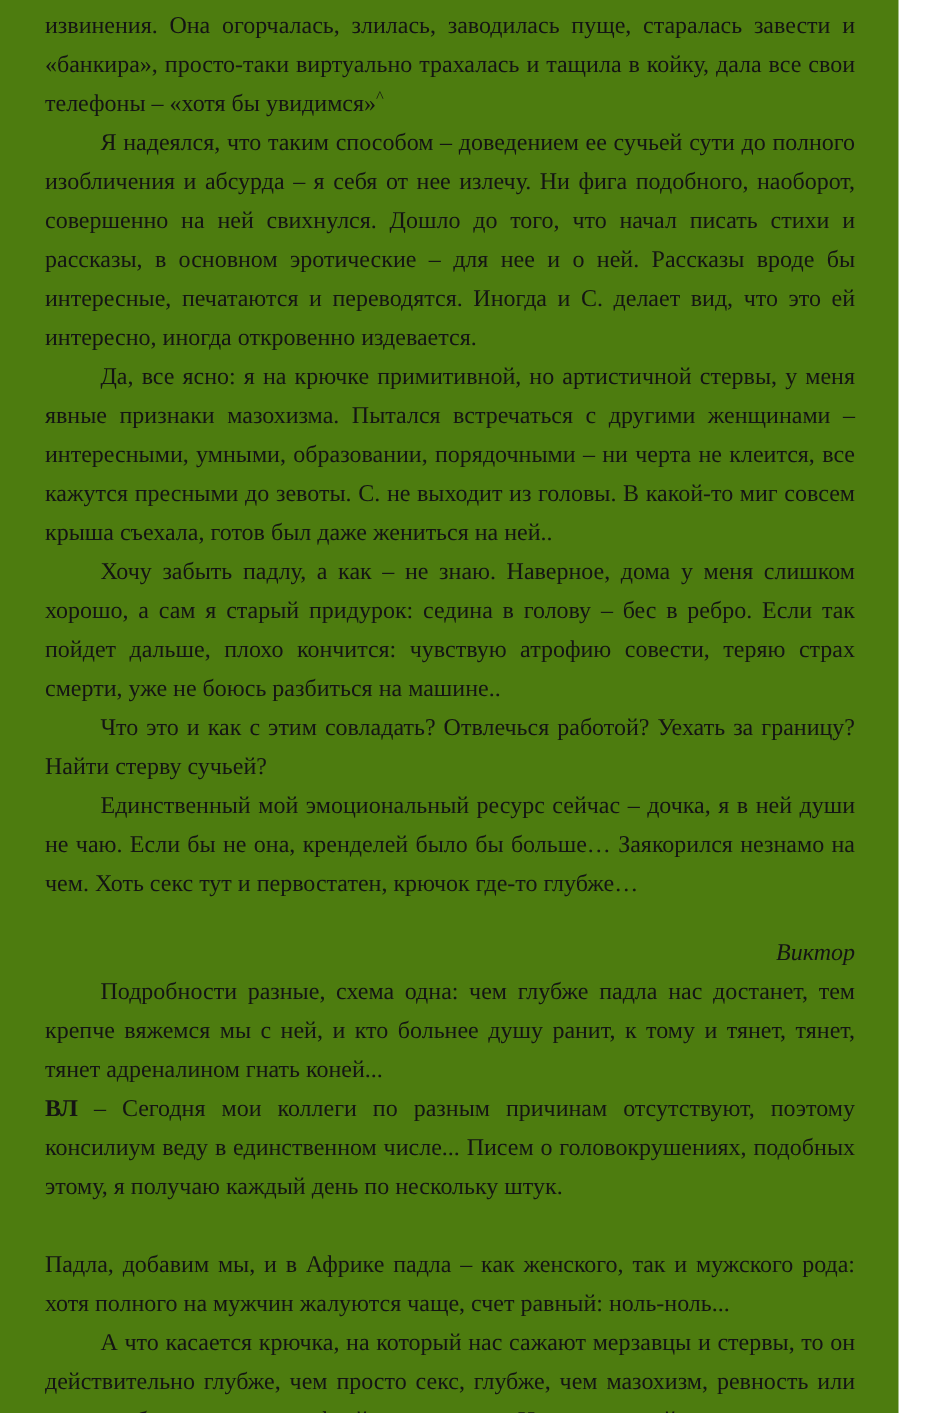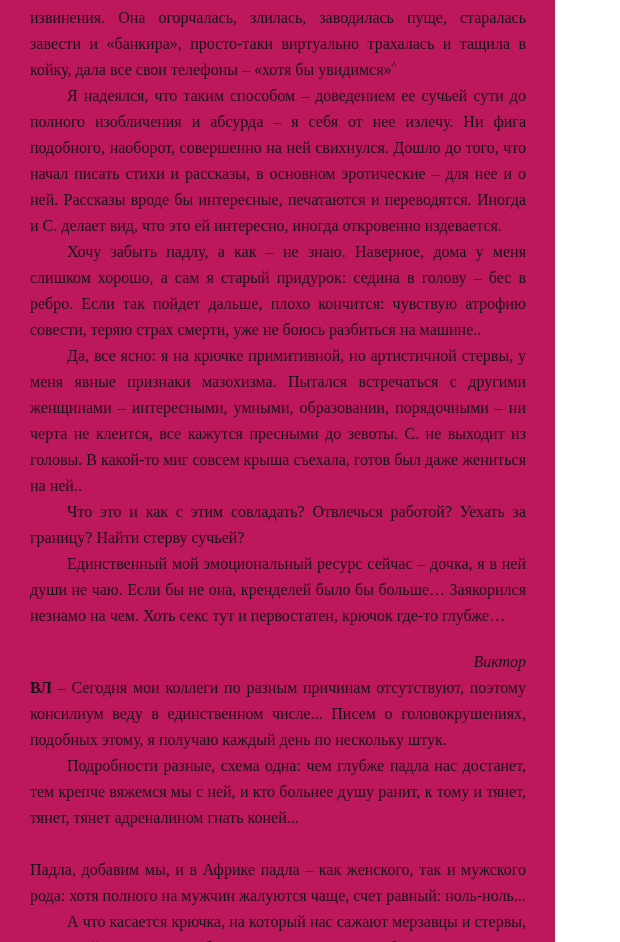--- a/index.html
+++ b/index.html
@@ -3,23 +3,23 @@
 <meta charset="utf-8">
 <style>
   * { margin: 0; padding: 0; box-sizing: border-box; }
   html, body {
     background: #ffffff;
     width: 620px;
     height: 942px;
     overflow: hidden;
   }
   .page {
-    width: 555px;
+    width: 599px;
     height: 942px;
-    background: #be185d;
+    background: #4d7c0f;
     padding: 5px 29px 0 30px;
     overflow: hidden;
     font-family: "Liberation Serif", "DejaVu Serif", serif;
     font-size: 16px;
     line-height: 26px;
     color: #141414;
     text-align: justify;
   }
   .para { margin: 0; }
   .indent { text-indent: 37px; }
@@ -38,31 +38,31 @@
 </style>
 </head>
 <body>
 
 <div class="page">
 
   <p class="para"><span>извинения. Она огорчалась, злилась, заводилась пуще, старалась завести и «банкира», просто-таки виртуально трахалась и тащила в койку, дала все свои телефоны – «хотя бы увидимся»</span><sup class="fn">^</sup></p>
 
   <p class="para indent">Я надеялся, что таким способом – доведением ее сучьей сути до полного изобличения и абсурда – я себя от нее излечу. Ни фига подобного, наоборот, совершенно на ней свихнулся. Дошло до того, что начал писать стихи и рассказы, в основном эротические – для нее и о ней. Рассказы вроде бы интересные, печатаются и переводятся. Иногда и С. делает вид, что это ей интересно, иногда откровенно издевается.</p>
 
+  <p class="para indent">Да, все ясно: я на крючке примитивной, но артистичной стервы, у меня явные признаки мазохизма. Пытался встречаться с другими женщинами – интересными, умными, образовании, порядочными – ни черта не клеится, все кажутся пресными до зевоты. С. не выходит из головы. В какой-то миг совсем крыша съехала, готов был даже жениться на ней..</p>
+
   <p class="para indent">Хочу забыть падлу, а как – не знаю. Наверное, дома у меня слишком хорошо, а сам я старый придурок: седина в голову – бес в ребро. Если так пойдет дальше, плохо кончится: чувствую атрофию совести, теряю страх смерти, уже не боюсь разбиться на машине..</p>
-
-  <p class="para indent">Да, все ясно: я на крючке примитивной, но артистичной стервы, у меня явные признаки мазохизма. Пытался встречаться с другими женщинами – интересными, умными, образовании, порядочными – ни черта не клеится, все кажутся пресными до зевоты. С. не выходит из головы. В какой-то миг совсем крыша съехала, готов был даже жениться на ней..</p>
 
   <p class="para indent">Что это и как с этим совладать? Отвлечься работой? Уехать за границу? Найти стерву сучьей?</p>
 
   <p class="para indent">Единственный мой эмоциональный ресурс сейчас – дочка, я в ней души не чаю. Если бы не она, кренделей было бы больше… Заякорился незнамо на чем. Хоть секс тут и первостатен, крючок где-то глубже…</p>
 
   <p class="signature">Виктор</p>
 
+  <p class="para indent">Подробности разные, схема одна: чем глубже падла нас достанет, тем крепче вяжемся мы с ней, и кто больнее душу ранит, к тому и тянет, тянет, тянет адреналином гнать коней...</p>
+
   <p class="para vl"><b>ВЛ</b><span> – Сегодня мои коллеги по разным причинам отсутствуют, поэтому консилиум веду в единственном числе... Писем о головокрушениях, подобных этому, я получаю каждый день по нескольку штук.</span></p>
-
-  <p class="para indent">Подробности разные, схема одна: чем глубже падла нас достанет, тем крепче вяжемся мы с ней, и кто больнее душу ранит, к тому и тянет, тянет, тянет адреналином гнать коней...</p>
 
   <p class="para gap-before">Падла, добавим мы, и в Африке падла – как женского, так и мужского рода: хотя полного на мужчин жалуются чаще, счет равный: ноль-ноль...</p>
 
   <p class="para indent">А что касается крючка, на который нас сажают мерзавцы и стервы, то он действительно глубже, чем просто секс, глубже, чем мазохизм, ревность или какие-нибудь сосунковые фрейдокомплексы. И пресловутый адреналин здесь лишь химическая деталька</p>
 
 </div>
 
 </body></html>

